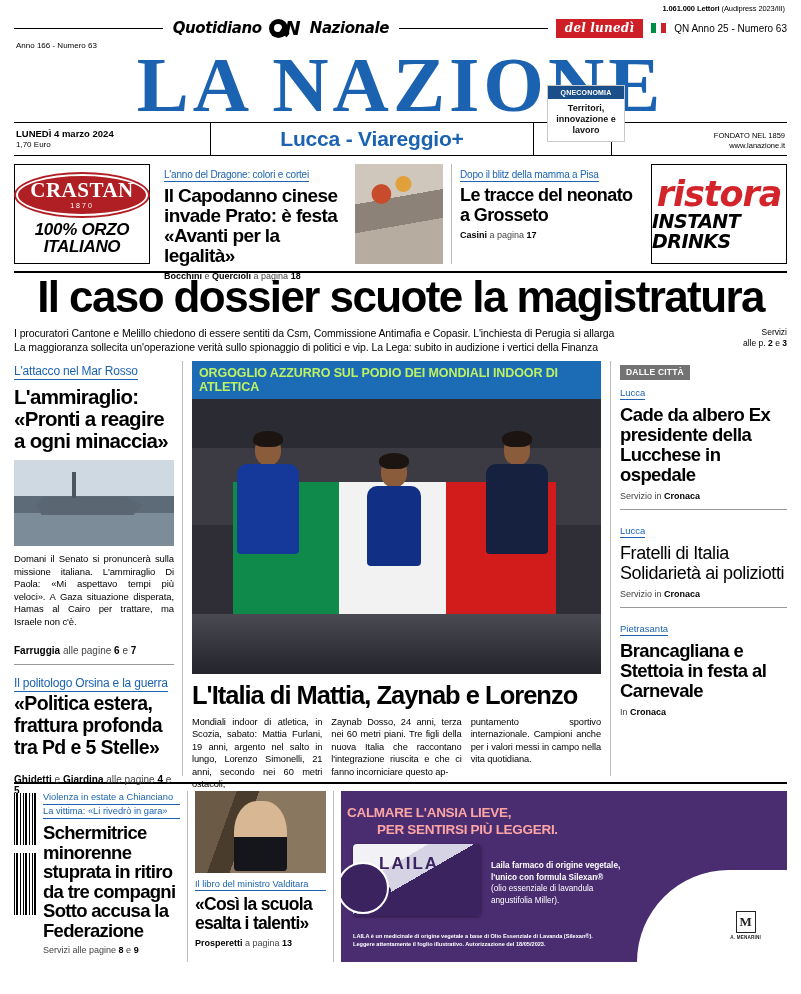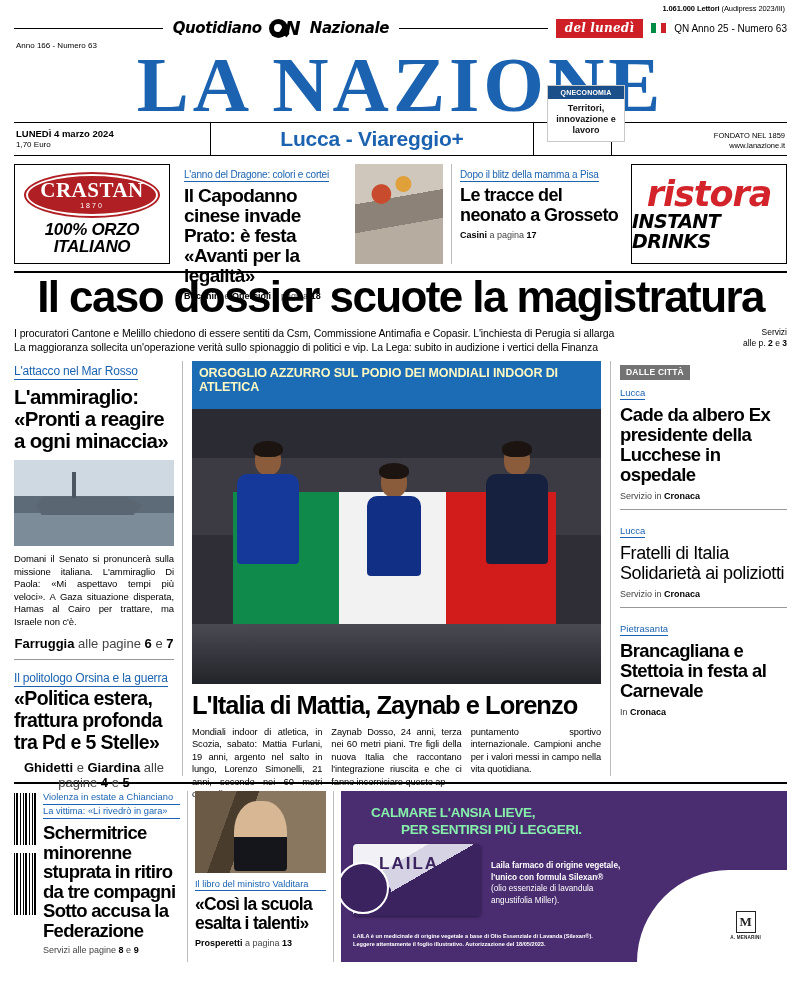--- a/index.html
+++ b/index.html
@@ -122,21 +122,21 @@
     width: 176px; border-left: 1px solid #000; text-align: right;
     padding: 8px 2px 0 0; font-size: 7.5px; line-height: 10px;
   }
 
   
   .teasers {
     display: flex; align-items: stretch; margin-top: 8px;
     height: 100px;
   }
   .ad-box {
-    width: 156px; border: 1px solid #000; display:flex; flex-direction:column;
+    width: 136px; border: 1px solid #000; display:flex; flex-direction:column;
     align-items: center; justify-content: center; background:#fff;
   }
   .crastan-oval {
     width: 132px; height: 42px; border-radius: 50%; background: #b01f24;
     border: 2px solid #fff; outline: 2px solid #b01f24;
     display:flex; flex-direction: column; align-items:center; justify-content:center;
     color:#fff;
   }
   .crastan-name {
     font-family:"Liberation Serif", serif; font-weight:bold; font-size:21px;
@@ -220,31 +220,31 @@
     background:#5a6672; clip-path: polygon(0 60%, 6% 20%, 84% 20%, 100% 55%, 92% 100%, 5% 100%);
   }
   .photo-ship::after {
     content:""; position:absolute; left:36%; top:14%; width:4px; height:30%;
     background:#4c5661;
   }
   .body-text {
     font-size:9.5px; line-height:12.6px; text-align:justify; margin-top:7px;
     letter-spacing:-0.1px;
   }
-  .byline { font-size:13px; margin-top:7px; color:#444;text-align:center; }
+  .byline { font-size:10px; margin-top:16px; color:#444; }
   .byline b { color:#000; }
 
   .h-left2 {
     font-weight:bold; font-size:19.5px; line-height:22px; letter-spacing:-0.6px;
   }
 
   
   .banner-blue {
-    background:#1b6bb5; color:#fef9c3; font-weight:bold; font-size:12.5px;
-    padding:5px 7px 15px; letter-spacing:-0.1px;
+    background:#1b6bb5; color:#bef264; font-weight:bold; font-size:12.5px;
+    padding:5px 7px 5px; letter-spacing:-0.1px;
   }
   .photo-main {
     height: 275px; position:relative; overflow:hidden;
     background: linear-gradient(180deg,#2b2b33 0 18%, #3c3b44 18% 46%, #2f2e36 46% 100%);
   }
   .pm-floor { position:absolute; left:0; right:0; bottom:0; height:22%;
     background:linear-gradient(180deg,#4a4a52,#23232a); }
   .pm-flagG { position:absolute; left:10%; top:30%; width:26%; height:50%; background:#0f8a4a; }
   .pm-flagW { position:absolute; left:36%; top:30%; width:26%; height:50%; background:#f2f2f2; }
   .pm-flagR { position:absolute; left:62%; top:30%; width:27%; height:50%; background:#d21c1c; }
@@ -339,22 +339,22 @@
     display:block; padding-bottom:1px; margin-top:6px;
   }
   .bot-head2 {
     font-weight:bold; font-size:17.5px; line-height:19px; letter-spacing:-0.7px;
     margin-top:4px;
   }
   .bot-ad {
     flex:1; margin-left:7px; background:#4a2c70; position:relative; overflow:hidden;
   }
   .ad-title {
-    color:#86efac; font-weight:bold; font-size:13.5px; line-height:17px;
-    padding:13px 30px 0; letter-spacing:-0.3px;
+    color:#fca5a5; font-weight:bold; font-size:13.5px; line-height:17px;
+    padding:13px 6px 0; letter-spacing:-0.3px;
   }
   .ad-title .l2 { display:block; padding-left:30px; }
   .ad-inner { display:flex; padding: 6px 12px 0; gap:10px; }
   .ad-pack {
     width:128px; height:72px; border-radius:4px; position:relative;
     background: linear-gradient(150deg,#f2f2f6 0 30%, #d6d3e4 30% 48%, #3b2360 48% 100%);
     box-shadow: 0 1px 3px rgba(0,0,0,.4);
   }
   .ad-pack .brand {
     position:absolute; left:26px; top:10px; color:#3b2360; font-size:17px;

